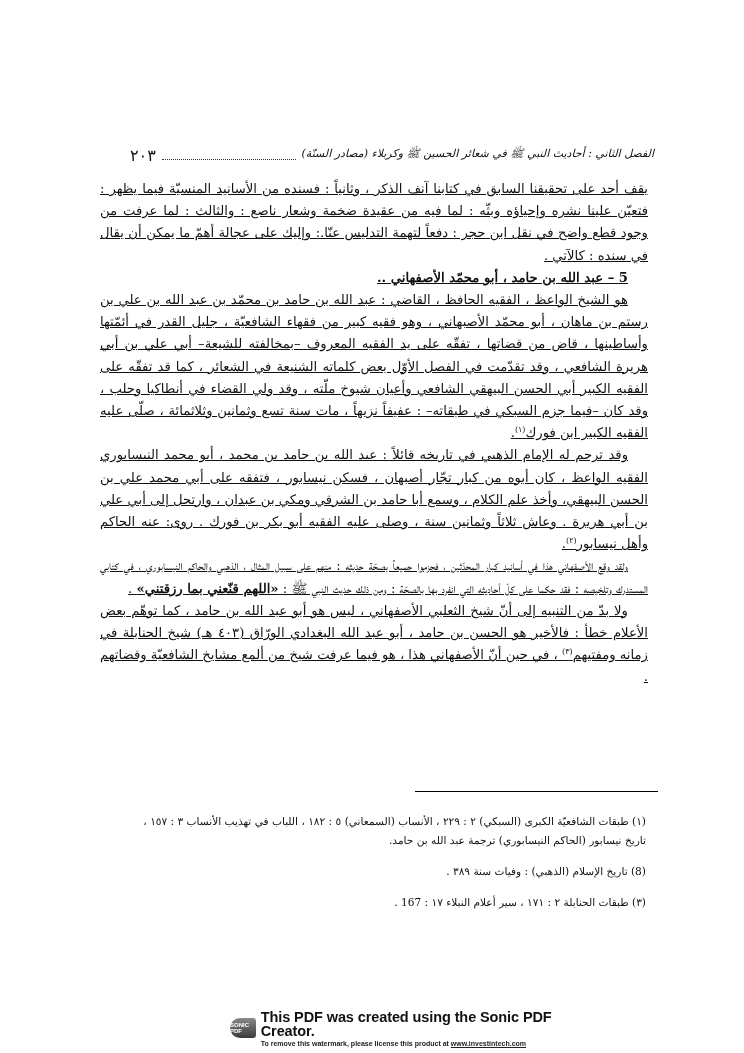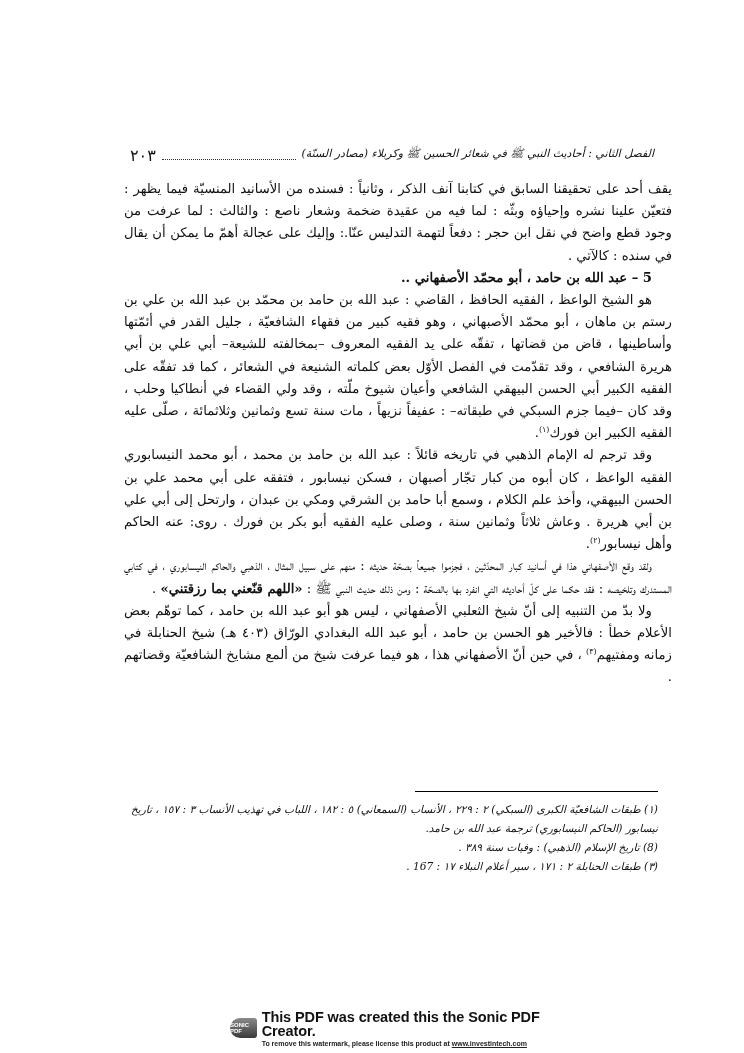--- a/index.html
+++ b/index.html
@@ -2,29 +2,29 @@
 <html lang="ar" dir="rtl"><head>
 <meta charset="utf-8">
 <style>
   html, body { margin: 0; padding: 0; background: #ffffff; }
   body { width: 744px; height: 1053px; position: relative; overflow: hidden; font-family: "DejaVu Serif", serif; color: #111; }
   .page { position: absolute; left: 0; top: 0; width: 744px; height: 1053px; background: #fff; }
   .header { position: absolute; top: 146px; left: 130px; width: 524px; height: 18px; display: flex; flex-direction: row; align-items: center; font-size: 11px; direction: rtl; }
   .header .title { white-space: nowrap; font-style: italic; }
   .header .dots { flex: 1; border-bottom: 1px dotted #333; margin: 0 6px; height: 8px; }
   .header .pagenum { font-size: 16px; white-space: nowrap; }
-  .body-text { position: absolute; top: 178px; left: 124px; width: 548px; direction: rtl; text-align: justify; font-size: 13.2px; line-height: 22.2px; }
+  .body-text { position: absolute; top: 178px; left: 100px; width: 548px; direction: rtl; text-align: justify; font-size: 13.2px; line-height: 22.2px; text-decoration: underline; }
   .body-text p { margin: 0; }
   .para-indent { text-indent: 20px; }
   .heading { font-weight: bold; padding-right: 20px; }
   .bold { font-weight: bold; }
   sup { font-size: 8px; line-height: 0; }
   .fn-rule { position: absolute; top: 791px; left: 415px; width: 243px; height: 0; border-top: 1.4px solid #000; }
   .footnotes { position: absolute; top: 800px; left: 110px; width: 548px; direction: rtl; font-size: 10.6px; line-height: 19px; }
-  .footnotes p { margin: 0; font-style: italic; }
+  .footnotes p { margin: 12px; }
   .watermark { position: absolute; top: 1014px; left: 230px; width: 330px; height: 28px; display: flex; flex-direction: row; align-items: center; direction: ltr; font-family: "Liberation Sans", sans-serif; }
   .wm-logo { width: 30px; height: 20px; background: linear-gradient(180deg,#8a8a8a,#3a3a3a); border-radius: 10px 3px 3px 10px; color: #fff; font-size: 6px; font-weight: bold; display: flex; align-items: center; justify-content: center; margin-right: 5px; }
   .wm-text { display: flex; flex-direction: column; line-height: 1; }
   .wm-line1 { font-size: 14.5px; font-weight: bold; color: #111; letter-spacing: -0.1px; }
   .wm-line2 { font-size: 7px; font-weight: bold; color: #222; margin-top: 1px; }
   .wm-link { text-decoration: underline; color: #222; }
 </style>
 </head>
 <body>
 
@@ -49,18 +49,18 @@
 
   <div class="footnotes">
     <p>(١) طبقات الشافعيّة الكبرى (السبكي) ٢ : ٢٢٩ ، الأنساب (السمعاني) ٥ : ١٨٢ ، اللباب في تهذيب الأنساب ٣ : ١٥٧ ، تاريخ نيسابور (الحاكم النيسابوري) ترجمة عبد الله بن حامد.</p>
     <p>(8) تاريخ الإسلام (الذهبي) : وفيات سنة ٣٨٩ .</p>
     <p>(٣) طبقات الحنابلة ٢ : ١٧١ ، سير أعلام النبلاء ١٧ : 167 .</p>
   </div>
 
   <div class="watermark">
     <div class="wm-logo">SONIC PDF</div>
     <div class="wm-text">
-      <span class="wm-line1">This PDF was created this the Sonic PDF Creator.</span>
+      <span class="wm-line1">This PDF was created using the Sonic PDF Creator.</span>
       <span class="wm-line2"><span>To remove this watermark, please license this product at </span><span class="wm-link">www.investintech.com</span></span>
     </div>
   </div>
 
 </div>
 
 </body></html>

